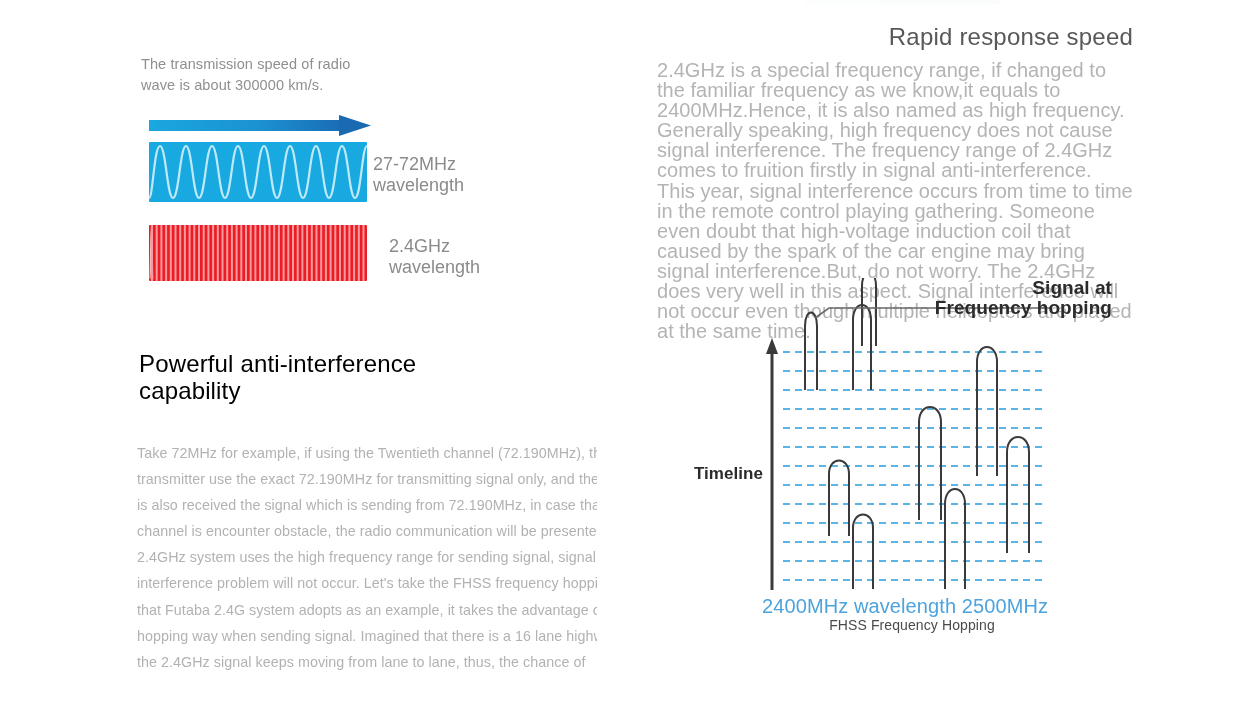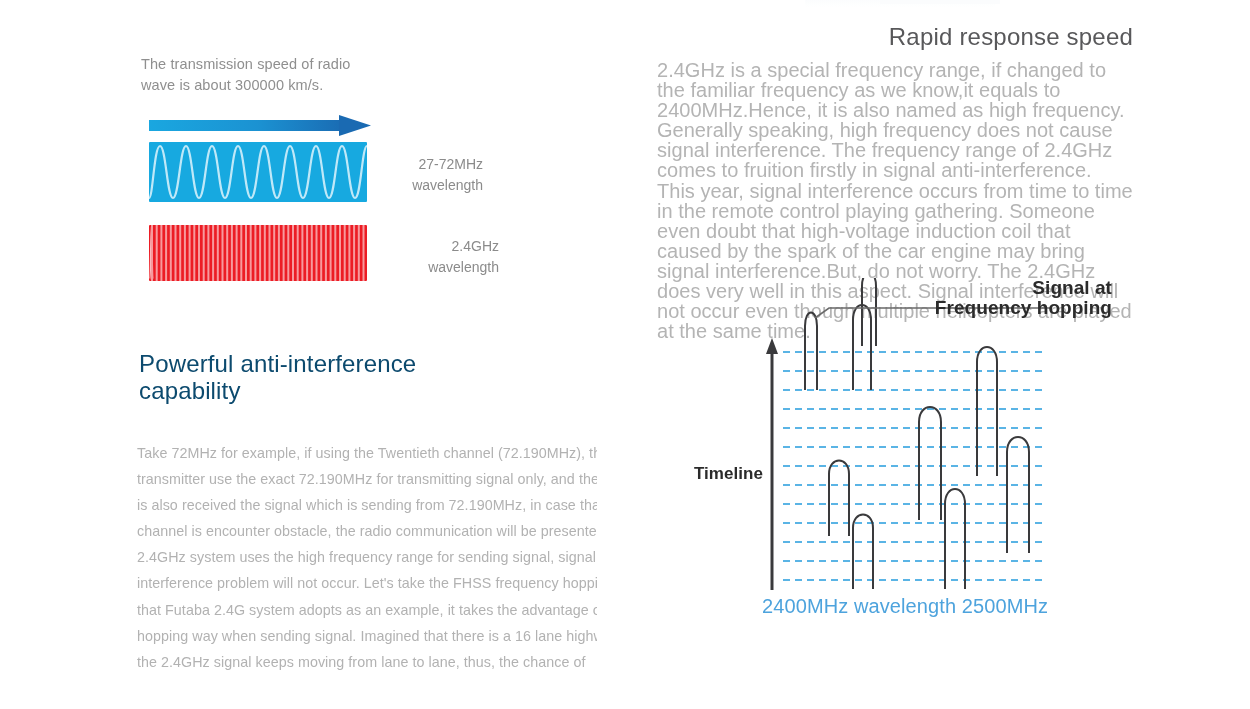--- a/index.html
+++ b/index.html
@@ -38,30 +38,30 @@
   .band-blue{
     left:8px;top:34px;width:218px;height:60px;
     background:#17a9e0;
   }
   .band-red{
     left:8px;top:117px;width:218px;height:56px;
     background:#ec1c24;
   }
 
   .band-label{
-    position:absolute;font-size:14px;color:#8b8b8b;line-height:21px;
-    text-align:right;width:110px;
+    position:absolute;font-size:18px;color:#8b8b8b;line-height:21px;
+    text-align:left;width:110px;
   }
   .label-hf{left:232px;top:46px;}
   .label-ghz{left:248px;top:128px;}
 
   
   .left-heading{
     position:absolute;left:139px;top:351px;width:330px;
-    font-size:24px;line-height:26.8px;color:#0c4a6e;font-weight:400;
+    font-size:24px;line-height:26.8px;color:#000000;font-weight:400;
     letter-spacing:.15px;
   }
   .left-body-clip{
     position:absolute;left:137px;top:440px;width:460px;height:269px;
     overflow:hidden;
   }
   .left-body{
     width:530px;
     font-size:14.3px;line-height:26.1px;color:#b2b2b2;
     letter-spacing:.05px;
@@ -258,16 +258,17 @@
     <div class="fhss-callout">
       <div>Signal at</div>
       <div>Frequency hopping</div>
     </div>
 
     <div class="fhss-timeline">Timeline</div>
 
     <div class="fhss-axis-label">2400MHz wavelength 2500MHz</div>
 
     <div class="fhss-caption">
+      <div>FHSS Frequency Hopping</div>
     </div>
   </div>
 
 </div>
 
 </body></html>

